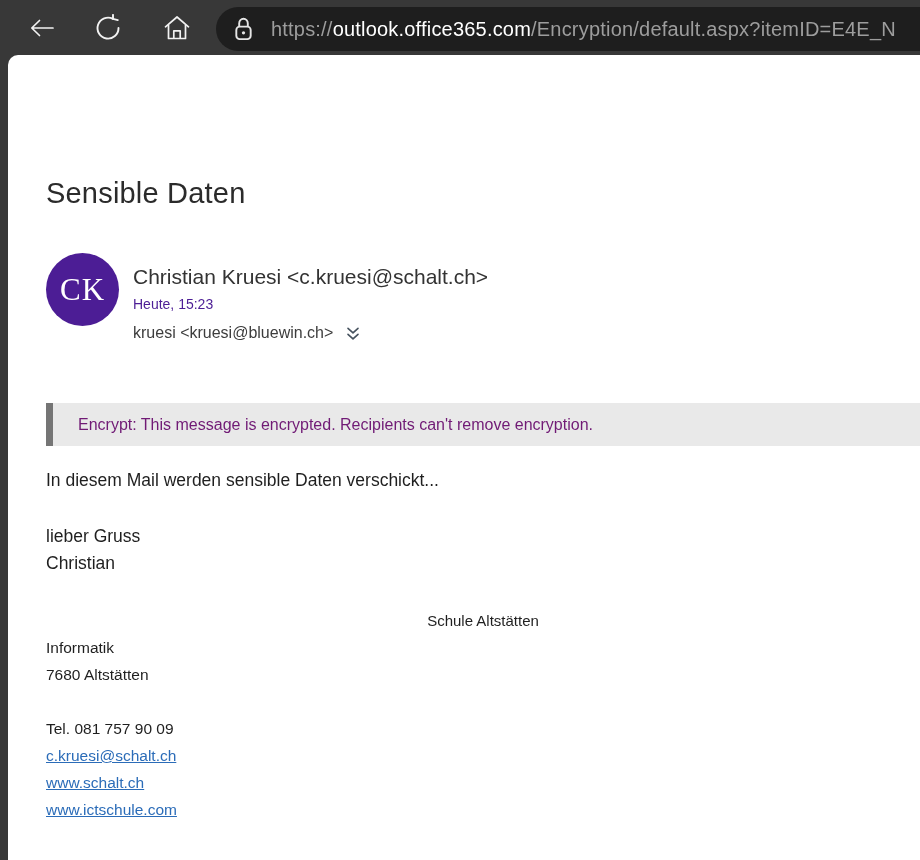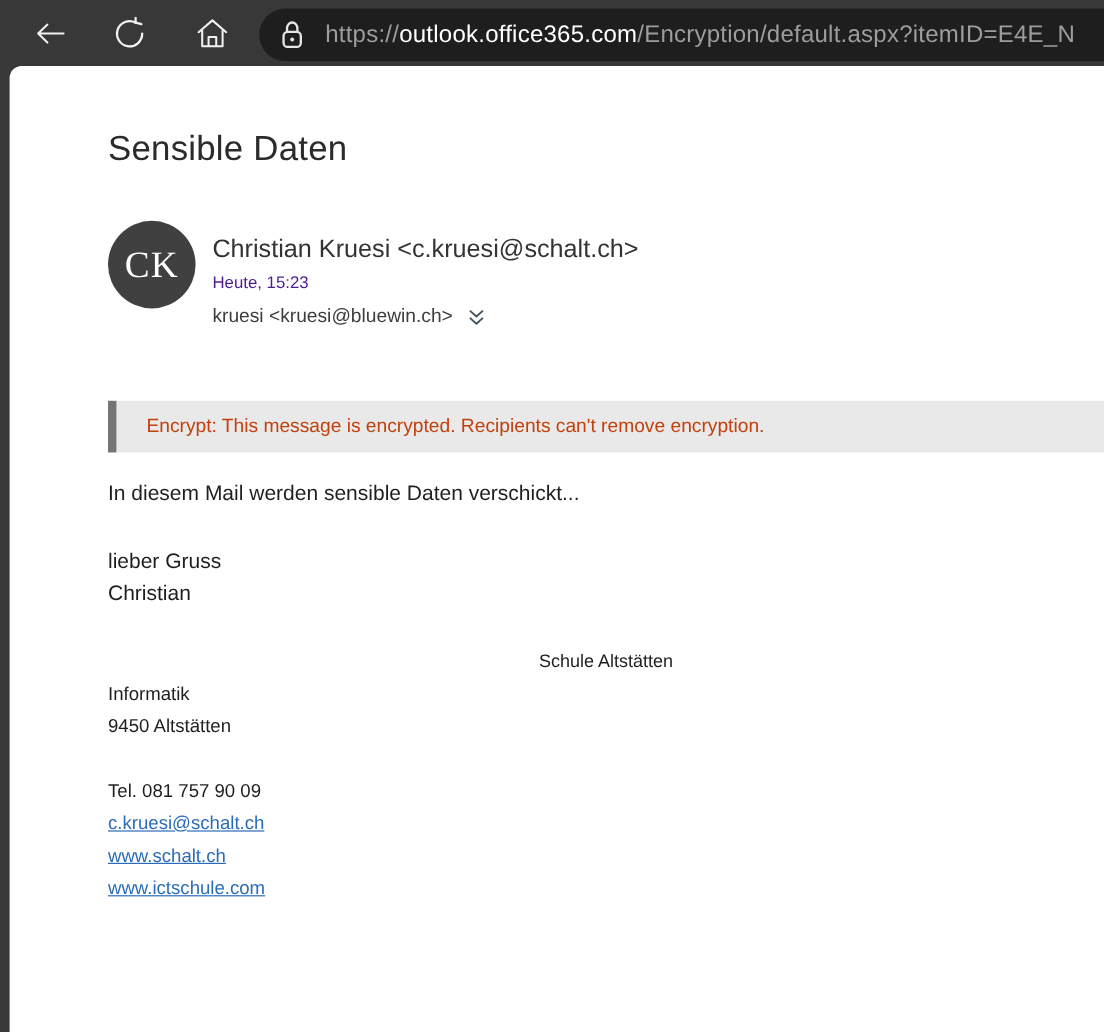--- a/index.html
+++ b/index.html
@@ -35,21 +35,21 @@
     font-size:20px; line-height:44px; white-space:nowrap;
     color:#9d9d9d; letter-spacing:0.2px;
   }
   .url-domain { color:#ffffff; }
 
   
   .page {
     position:absolute; top:55px; left:8px; right:0; bottom:0;
     background:#ffffff; border-top-left-radius:10px; overflow:hidden;
   }
-  .content { padding:51px 0 0 38px;margin-left:44px; }
+  .content { padding:120px 0 0 38px; }
 
   .subject {
     margin:0; font-size:29px; font-weight:400; color:#2b2b2b;
     line-height:36px; letter-spacing:0.2px;
   }
 
   .header-row { display:flex; margin-top:42px; }
   .avatar {
     width:73px; height:73px; border-radius:50%;
     background:#16a3a3; color:#ffffff; flex:0 0 auto;
@@ -60,21 +60,21 @@
   .sender    { font-size:21px; line-height:25px; color:#333333; margin-bottom:7px; }
   .meta      { font-size:14px; line-height:17px; color:#4c1d95; margin-bottom:10px; }
   .recipient { font-size:16px; line-height:20px; color:#3d3d3d;
                display:flex; align-items:center; }
   .chev { margin-left:13px; display:flex; align-items:center; cursor:pointer; margin-top:2px; }
 
   .banner {
     margin-top:60px; height:43px; background:#e9e9e9;
     border-left:7px solid #757575;
     display:flex; align-items:center; padding-left:25px;
-    color:#c2410c; font-size:16px;
+    color:#701a75; font-size:16px;
   }
 
   .body-text { margin-top:23px; font-size:17.5px; line-height:23px; color:#1f1f1f; }
   .greeting  { margin-top:31px; font-size:17.5px; line-height:27px; color:#1f1f1f; }
   .sig       { margin-top:30px; font-size:15.5px; line-height:27px; color:#1f1f1f; }
   .sig-org   { font-weight:400; font-size:15px;text-align:center; }
   .contact   { margin-top:27px; font-size:15.5px; line-height:27px; color:#1f1f1f; }
   .contact a {
     display:block; width:fit-content;
     color:var(--link, #2b6cb8); text-decoration:underline;
@@ -113,21 +113,21 @@
     </span>
     <div class="url-text"><span>https://</span><span class="url-domain">outlook.office365.com</span><span>/Encryption/default.aspx?itemID=E4E_N</span></div>
   </div>
 </div>
 
 <div class="page">
   <div class="content">
     <h1 class="subject">Sensible Daten</h1>
 
     <div class="header-row">
-      <div class="avatar" style="background: #404040;">CK</div>
+      <div class="avatar" style="background: #4c1d95;">CK</div>
       <div class="hdr-text">
         <div class="sender">Christian Kruesi &lt;c.kruesi@schalt.ch&gt;</div>
         <div class="meta">Heute, 15:23</div>
         <div class="recipient">
           <span>kruesi &lt;kruesi@bluewin.ch&gt;</span>
           <span class="chev">
             <svg width="14" height="14" viewBox="0 0 14 14">
               <path d="M2 1.3 L7 5.8 L12 1.3" stroke="#46525e" stroke-width="1.6" fill="none" stroke-linecap="round" stroke-linejoin="round"></path>
               <path d="M2 7.3 L7 11.8 L12 7.3" stroke="#46525e" stroke-width="1.6" fill="none" stroke-linecap="round" stroke-linejoin="round"></path>
             </svg>
@@ -143,21 +143,21 @@
     <div class="body-text">In diesem Mail werden sensible Daten verschickt...</div>
 
     <div class="greeting">
       <div>lieber Gruss</div>
       <div>Christian</div>
     </div>
 
     <div class="sig">
       <div class="sig-org">Schule Altstätten</div>
       <div>Informatik</div>
-      <div>9450 Altstätten</div>
+      <div>7680 Altstätten</div>
     </div>
 
     <div class="contact">
       <div>Tel. 081 757 90 09</div>
       <a href="#">c.kruesi@schalt.ch</a>
       <a href="#">www.schalt.ch</a>
       <a href="#">www.ictschule.com</a>
     </div>
   </div>
 </div>

